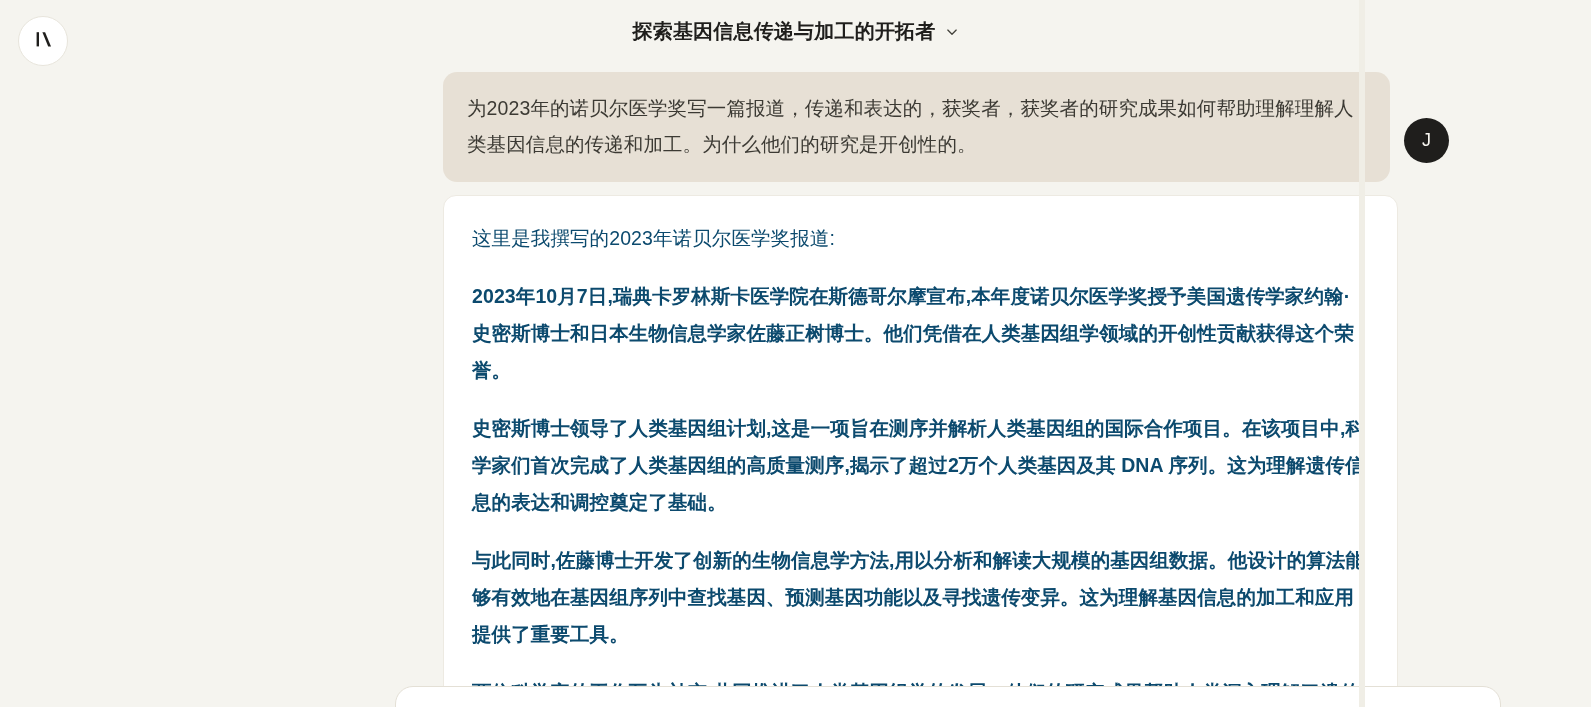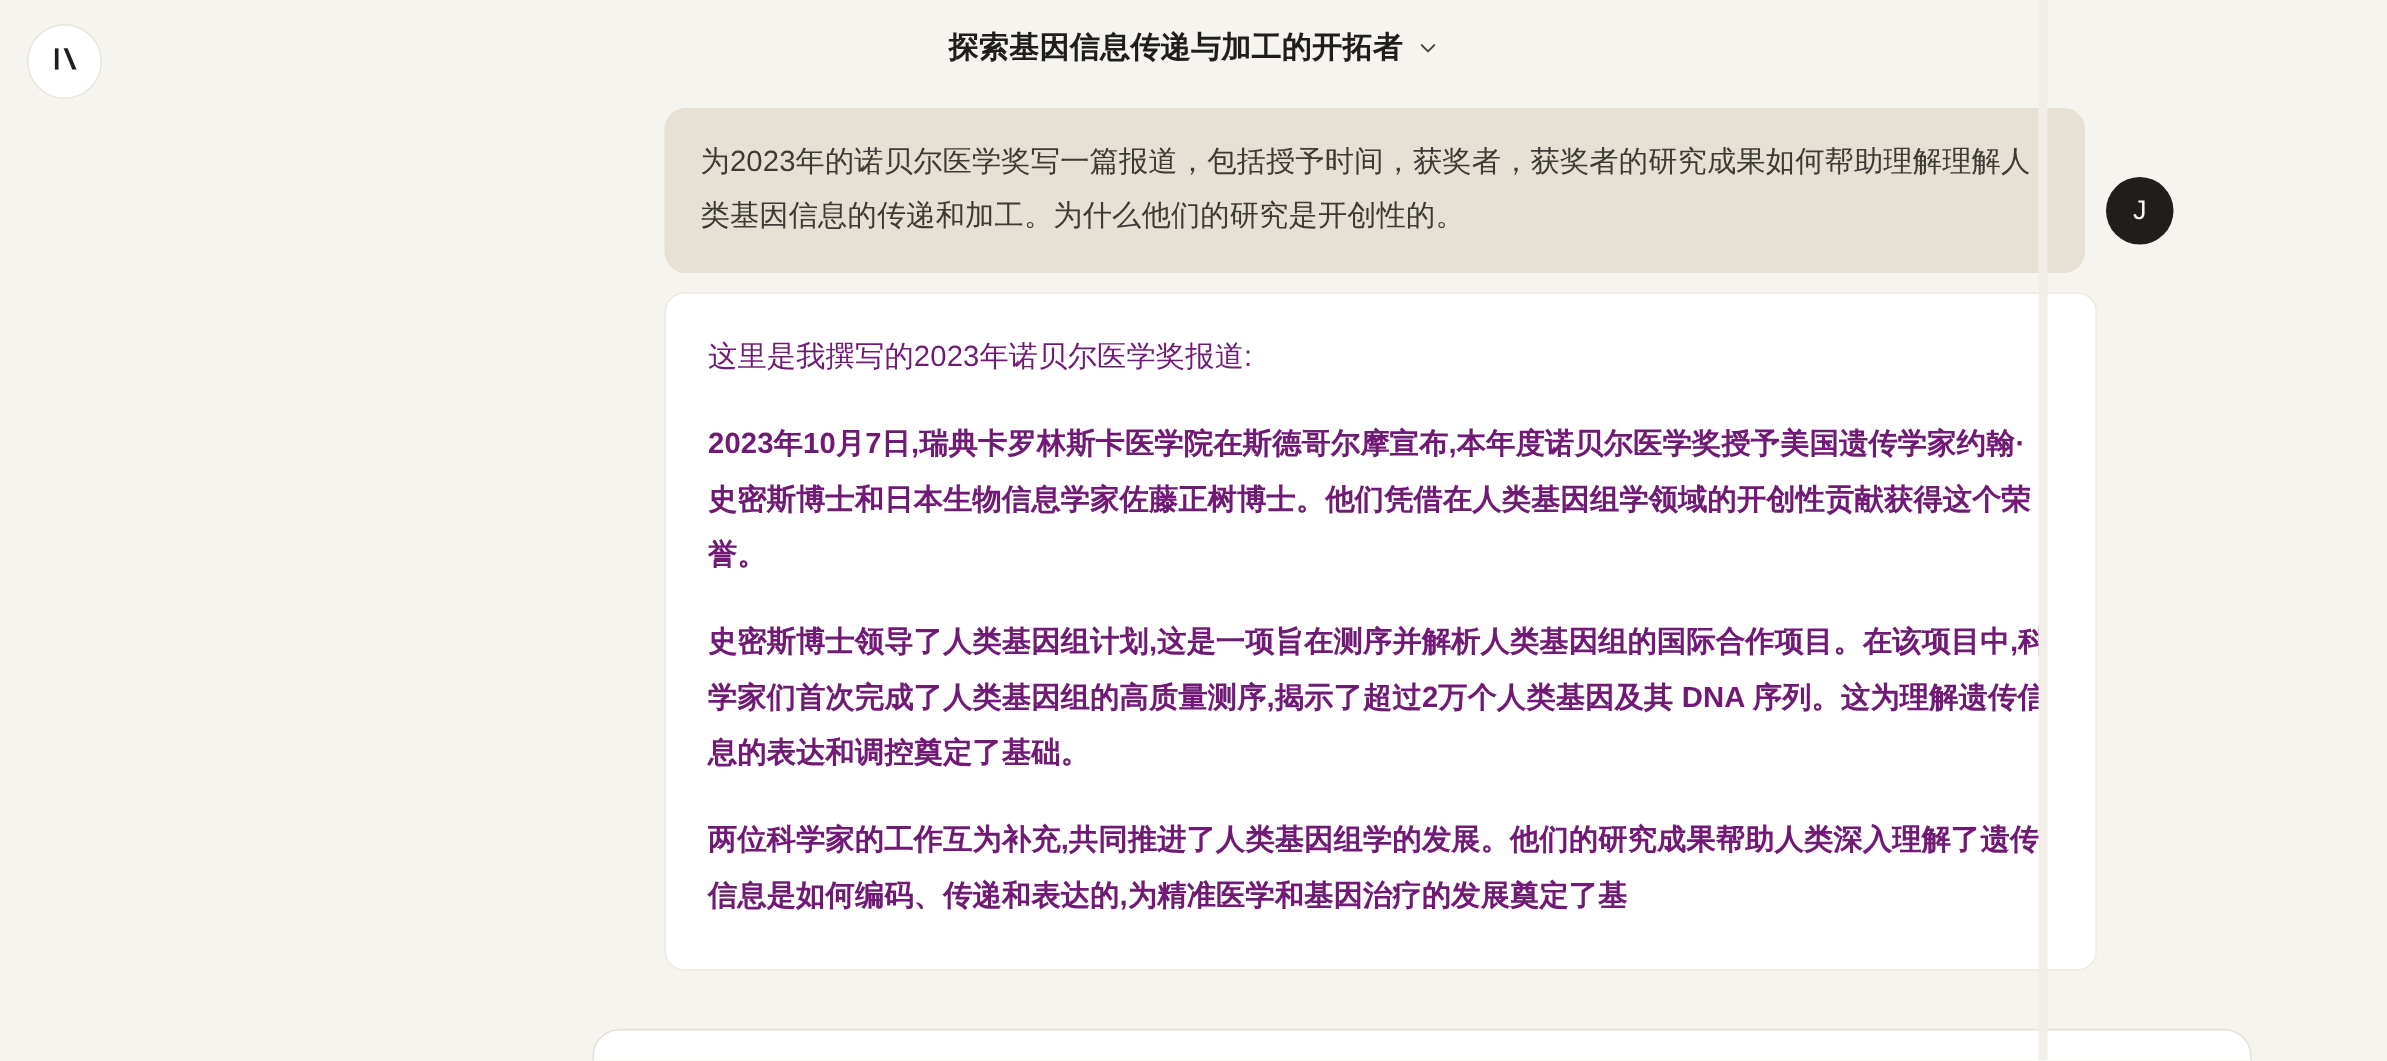--- a/index.html
+++ b/index.html
@@ -108,21 +108,21 @@
   
   .assistant-card {
     margin-top: 13px;
     width: 955px;
     background: #FFFFFF;
     border-radius: 13px;
     border: 1px solid #EDEAE2;
     padding: 24px 28px 30px 28px;
   }
   .assistant-card p {
-    color: #701a75;
+    color: #0c4a6e;
     font-size: 19.5px;
     line-height: 37px;
     letter-spacing: 0.1px;
   }
   .assistant-card p + p { margin-top: 21px; font-weight: bold; }
   
   .composer {
     position: absolute;
     left: 395px;
     top: 686px;
@@ -161,28 +161,29 @@
         <svg class="chev" viewBox="0 0 16 16" aria-hidden="true">
           <path d="M3.2 5.8 L8 10.6 L12.8 5.8" fill="none" stroke="#44423C" stroke-width="1.5" stroke-linecap="round" stroke-linejoin="round"></path>
         </svg>
       </span>
     </div>
   </div>
 
   <div class="chat">
 
     <div class="user-turn">
-      <div class="user-bubble">为2023年的诺贝尔医学奖写一篇报道，包括授予时间，获奖者，获奖者的研究成果如何帮助理解理解人类基因信息的传递和加工。为什么他们的研究是开创性的。</div>
+      <div class="user-bubble">为2023年的诺贝尔医学奖写一篇报道，传递和表达的，获奖者，获奖者的研究成果如何帮助理解理解人类基因信息的传递和加工。为什么他们的研究是开创性的。</div>
       <div class="avatar">J</div>
     </div>
 
     <div class="assistant-card">
       <p>这里是我撰写的2023年诺贝尔医学奖报道:</p>
       <p>2023年10月7日,瑞典卡罗林斯卡医学院在斯德哥尔摩宣布,本年度诺贝尔医学奖授予美国遗传学家约翰·史密斯博士和日本生物信息学家佐藤正树博士。他们凭借在人类基因组学领域的开创性贡献获得这个荣誉。</p>
       <p>史密斯博士领导了人类基因组计划,这是一项旨在测序并解析人类基因组的国际合作项目。在该项目中,科学家们首次完成了人类基因组的高质量测序,揭示了超过2万个人类基因及其 DNA 序列。这为理解遗传信息的表达和调控奠定了基础。</p>
+      <p>与此同时,佐藤博士开发了创新的生物信息学方法,用以分析和解读大规模的基因组数据。他设计的算法能够有效地在基因组序列中查找基因、预测基因功能以及寻找遗传变异。这为理解基因信息的加工和应用提供了重要工具。</p>
       <p>两位科学家的工作互为补充,共同推进了人类基因组学的发展。他们的研究成果帮助人类深入理解了遗传信息是如何编码、传递和表达的,为精准医学和基因治疗的发展奠定了基</p>
     </div>
 
   </div>
 
   <div class="composer"></div>
   <div class="right-strip"></div>
 
 </div>
 

